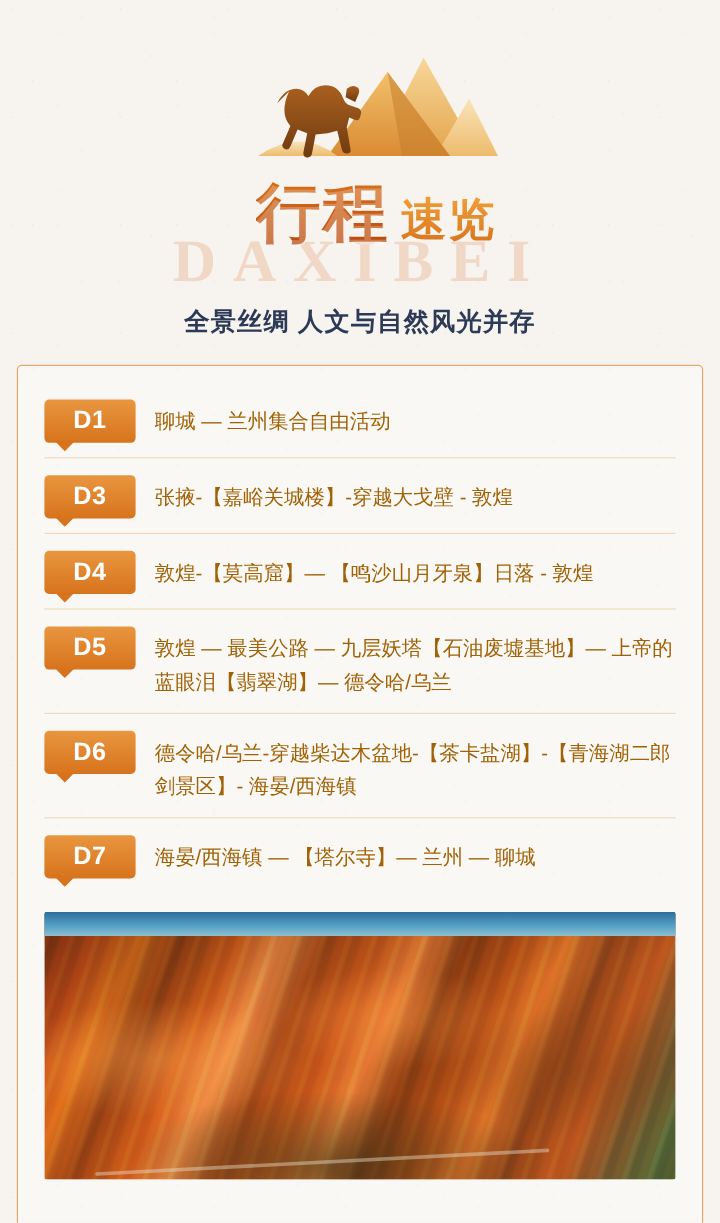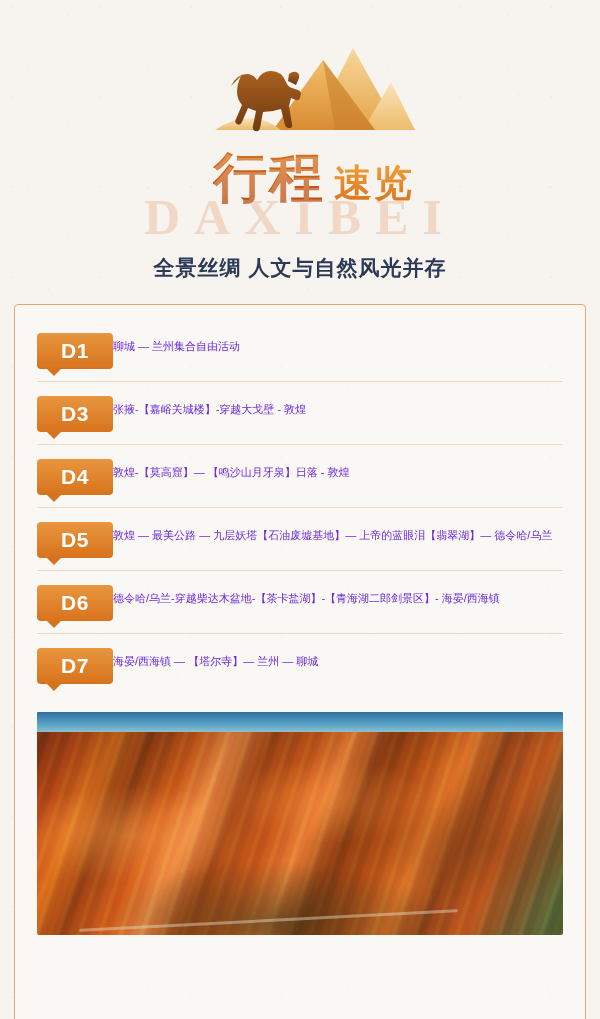--- a/index.html
+++ b/index.html
@@ -154,23 +154,24 @@
     bottom: -7px;
     width: 0;
     height: 0;
     border-left: 8px solid transparent;
     border-right: 8px solid transparent;
     border-top: 8px solid #d8731d;
   }
 
   .row-text {
     flex: 1 1 auto;
-    font-size: 11px;
+    margin-left: 16px;
+    font-size: 17px;
     line-height: 1.62;
-    color: #6d28d9;
+    color: #a16207;
     padding-top: 5px;
     font-family: "Liberation Sans", sans-serif;
   }
 
   
   .photo-wrap {
     margin: 16px 22px 0 22px;
     height: 223px;
     border-radius: 2px;
     overflow: hidden;

